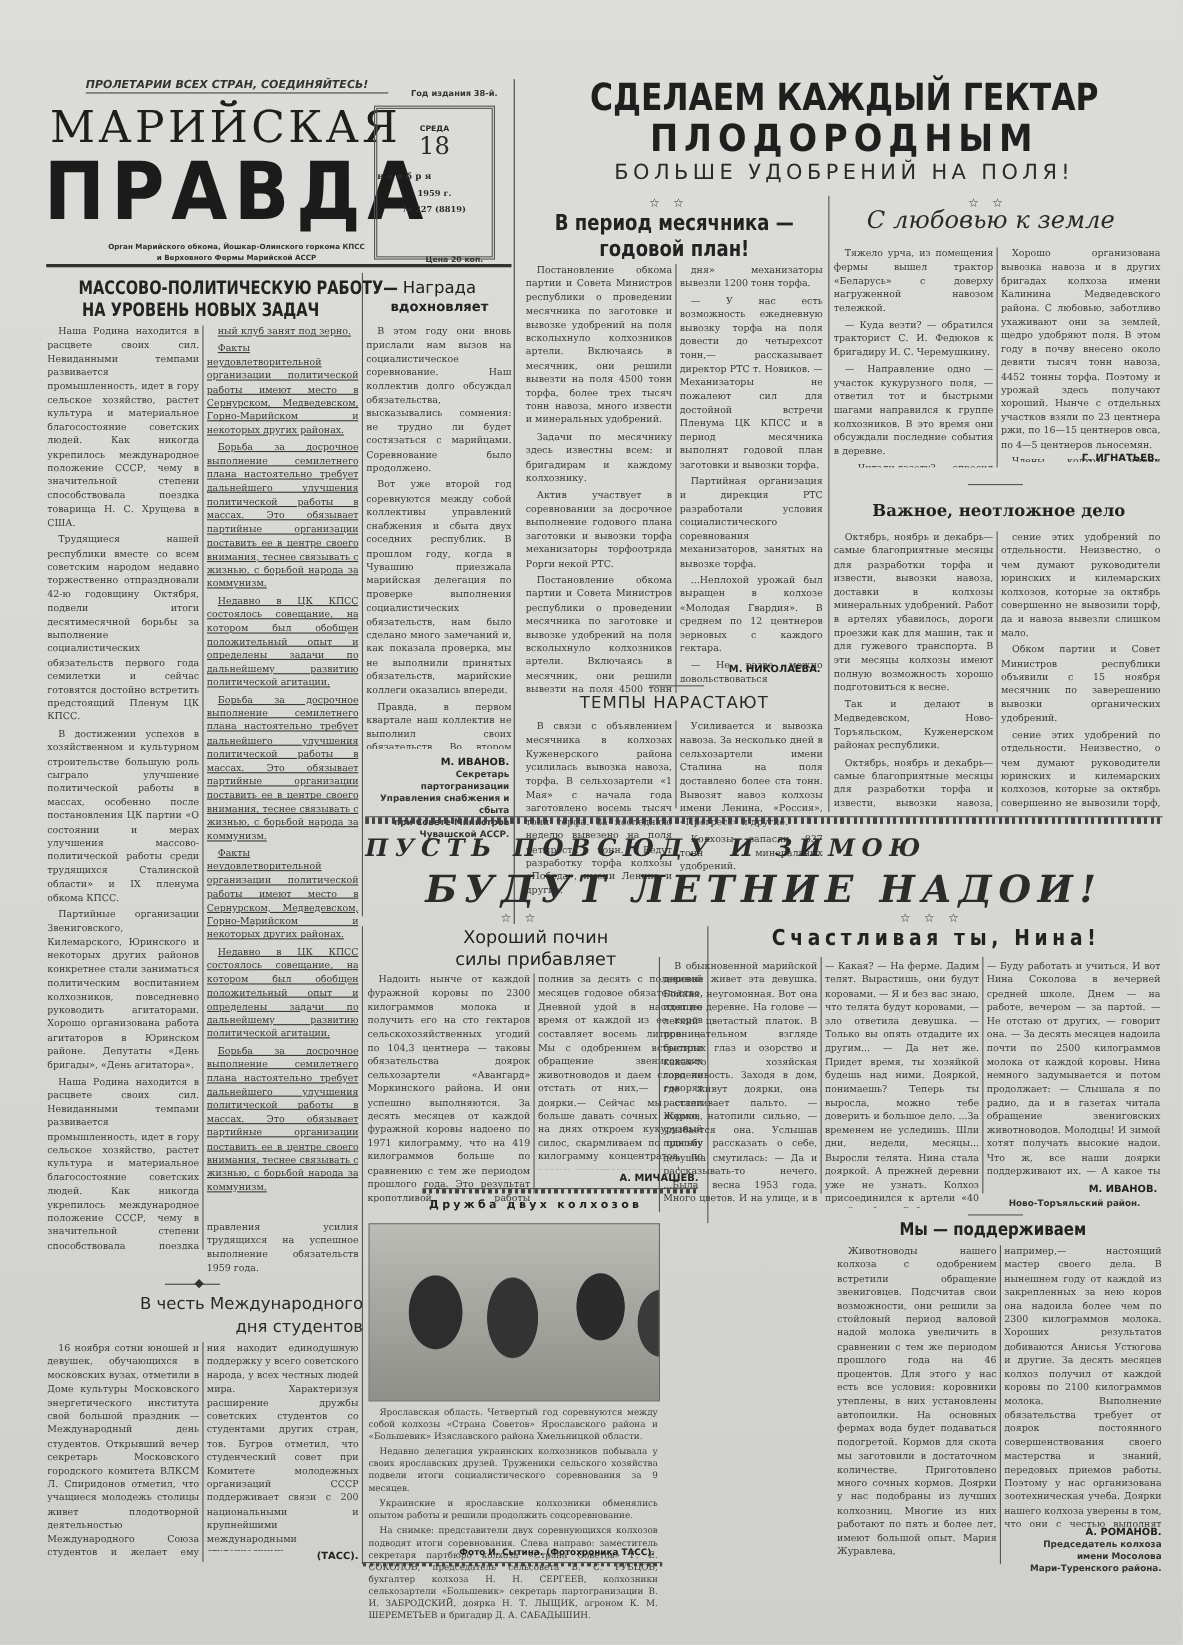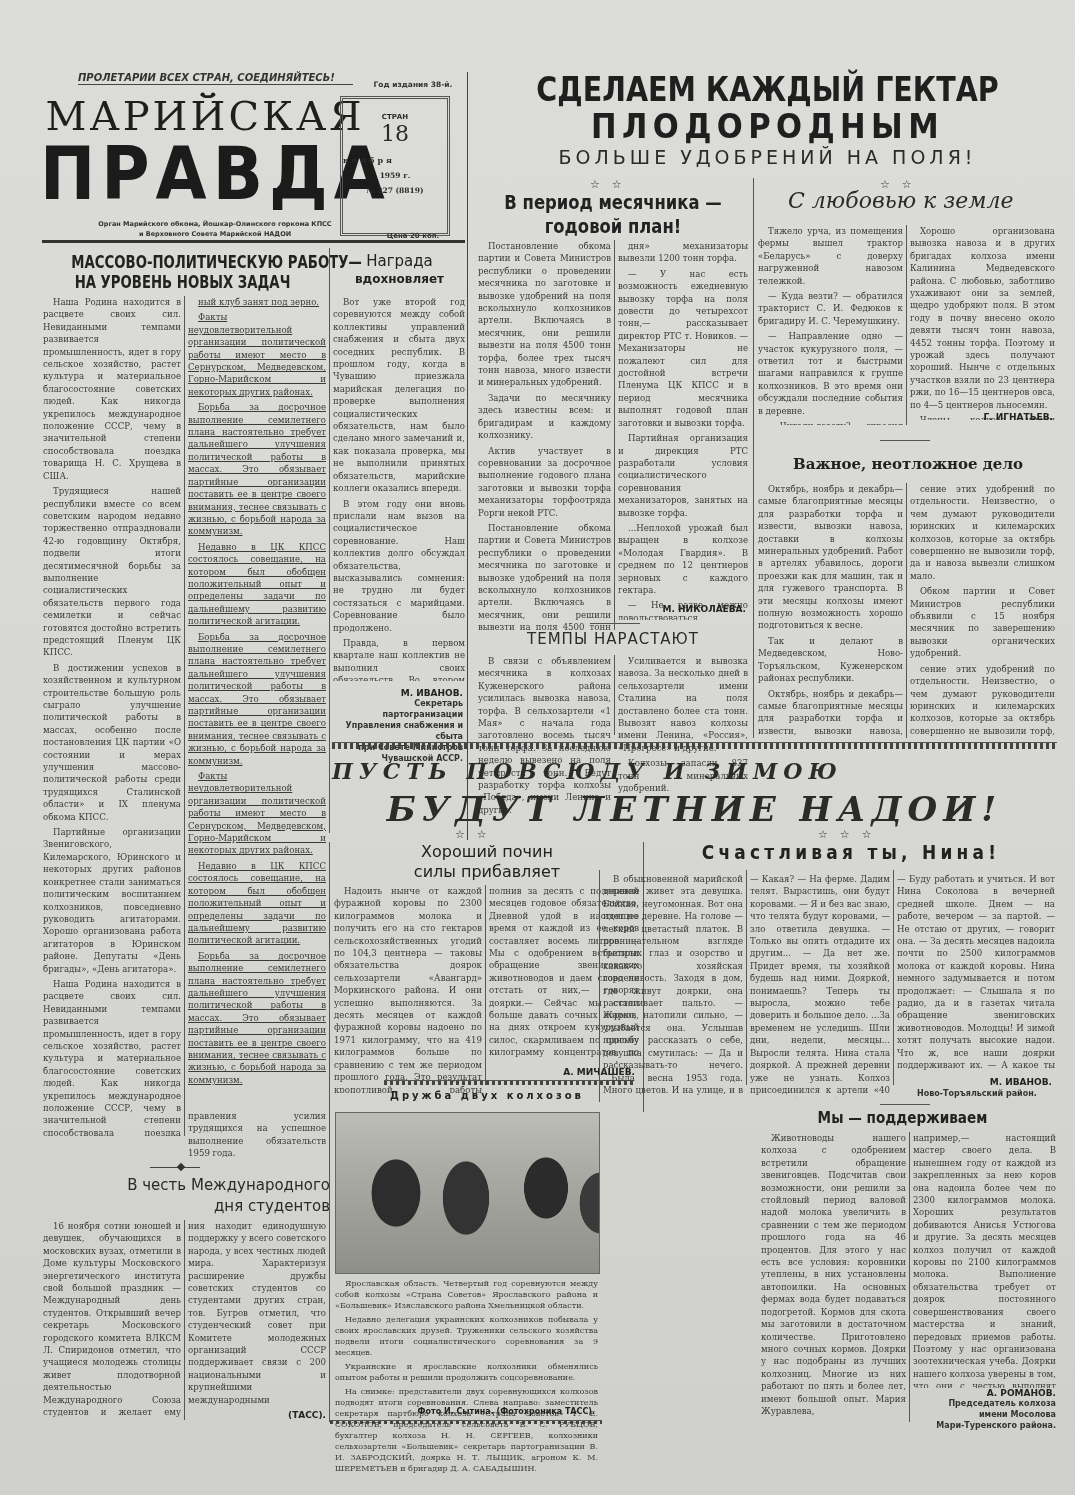--- a/index.html
+++ b/index.html
@@ -28,25 +28,25 @@
 </head>
 <body>
 
 <div class="page">
 
   <div class="abs" style="left:40px;top:60px;width:430px;height:185px;">
     <div class="abs" style="left:38px;top:12px;width:275px;font-family:'DejaVu Sans',sans-serif;font-weight:bold;font-style:italic;font-size:10px;color:#333;border-bottom:1px solid #444;padding-bottom:1px;white-space:nowrap;">ПРОЛЕТАРИИ ВСЕХ СТРАН, СОЕДИНЯЙТЕСЬ!</div>
     <div class="abs" style="left:0px;top:34px;width:330px;text-align:center;font-family:'DejaVu Serif',serif;font-size:40px;letter-spacing:3px;color:#1e1e1e;line-height:44px;">МАРИЙСКАЯ</div>
     <div class="abs" style="left:0px;top:78px;width:330px;text-align:center;font-family:'DejaVu Sans',sans-serif;font-weight:bold;font-size:66px;letter-spacing:6px;color:#1b1b1b;line-height:74px;transform:scaleY(1.1);">ПРАВДА</div>
     <div class="abs" style="left:10px;top:160px;width:330px;text-align:center;font-family:'DejaVu Sans',sans-serif;font-weight:bold;font-size:6.5px;color:#333;white-space:nowrap;">Орган Марийского обкома, Йошкар-Олинского горкома КПСС</div>
-    <div class="abs" style="left:10px;top:170px;width:330px;text-align:center;font-family:'DejaVu Sans',sans-serif;font-weight:bold;font-size:6.5px;color:#333;white-space:nowrap;">и Верховного Совета Марийской НАДОИ</div>
+    <div class="abs" style="left:10px;top:170px;width:330px;text-align:center;font-family:'DejaVu Sans',sans-serif;font-weight:bold;font-size:6.5px;color:#333;white-space:nowrap;">и Верховного Фермы Марийской АССР</div>
 
     <div class="abs" style="left:318px;top:20px;width:110px;text-align:center;font-family:'DejaVu Sans',sans-serif;font-weight:bold;font-size:7.5px;color:#333;">Год издания 38-й.</div>
     <div class="abs" style="left:300px;top:36px;width:104px;height:134px;border:3px double #555;">
-      <div style="margin-top:14px;text-align:center;font-family:'DejaVu Sans',sans-serif;font-weight:bold;font-size:7px;">СТРАН</div>
+      <div style="margin-top:14px;text-align:center;font-family:'DejaVu Sans',sans-serif;font-weight:bold;font-size:7px;">СРЕДА</div>
       <div style="text-align:center;font-family:'DejaVu Serif',serif;font-size:22px;line-height:26px;">18</div>
       <div style="margin-top:8px;text-align:left;font-family:'DejaVu Serif',serif;font-weight:bold;font-size:8px;letter-spacing:3px;">ноября</div>
       <div style="margin-top:6px;text-align:center;font-family:'DejaVu Serif',serif;font-weight:bold;font-size:7.5px;">1959 г.</div>
       <div style="margin-top:6px;text-align:center;font-family:'DejaVu Serif',serif;font-weight:bold;font-size:7.5px;">№ 227 (8819)</div>
     </div>
     <div class="abs" style="left:318px;top:172px;width:110px;text-align:center;font-family:'DejaVu Sans',sans-serif;font-weight:bold;font-size:7px;color:#333;">Цена 20 коп.</div>
   </div>
   <div class="hline" style="left:42px;top:240px;width:423px;height:3px;background:#333;"></div>
   <div class="vline" style="left:467px;top:72px;height:768px;background:#444;"></div>
 
@@ -80,22 +80,22 @@
     <p>Борьба за досрочное выполнение семилетнего плана настоятельно требует дальнейшего улучшения политической работы в массах. Это обязывает партийные организации поставить ее в центре своего внимания, теснее связывать с жизнью, с борьбой народа за коммунизм.</p>
   </div>
   <div class="abs txt" style="left:188px;top:1110px;width:138px;">правления усилия трудящихся на успешное выполнение обязательств 1959 года.</div>
   <div class="vline" style="left:329px;top:248px;height:585px;"></div>
 
   <div class="abs" style="left:332px;top:252px;width:135px;text-align:center;">
     <div style="font-family:'DejaVu Sans',sans-serif;font-size:15px;color:#222;line-height:18px;">Награда</div>
     <div style="font-family:'DejaVu Sans',sans-serif;font-weight:bold;font-size:12px;color:#222;line-height:18px;">вдохновляет</div>
   </div>
   <div class="abs txt" style="left:333px;top:296px;width:132px;height:385px;overflow:hidden;">
+    <p>В этом году они вновь прислали нам вызов на социалистическое соревнование. Наш коллектив долго обсуждал обязательства, высказывались сомнения: не трудно ли будет состязаться с марийцами. Соревнование было продолжено.</p>
     <p>Вот уже второй год соревнуются между собой коллективы управлений снабжения и сбыта двух соседних республик. В прошлом году, когда в Чувашию приезжала марийская делегация по проверке выполнения социалистических обязательств, нам было сделано много замечаний и, как показала проверка, мы не выполнили принятых обязательств, марийские коллеги оказались впереди.</p>
-    <p>В этом году они вновь прислали нам вызов на социалистическое соревнование. Наш коллектив долго обсуждал обязательства, высказывались сомнения: не трудно ли будет состязаться с марийцами. Соревнование было продолжено.</p>
     <p>Правда, в первом квартале наш коллектив не выполнил своих обязательств. Во втором квартале мы учли допущенные недостатки и досрочно завершили задания второго, а потом и третьего квартала.</p>
 
   </div>
   <div class="abs" style="left:333px;top:688px;width:130px;">
     <div class="sig">М. ИВАНОВ.</div>
     <div class="sub">Секретарь партогранизации</div>
     <div class="sub">Управления снабжения и сбыта</div>
     <div class="sub">при Совете Министров</div>
     <div class="sub">Чувашской АССР.</div>
   </div>

